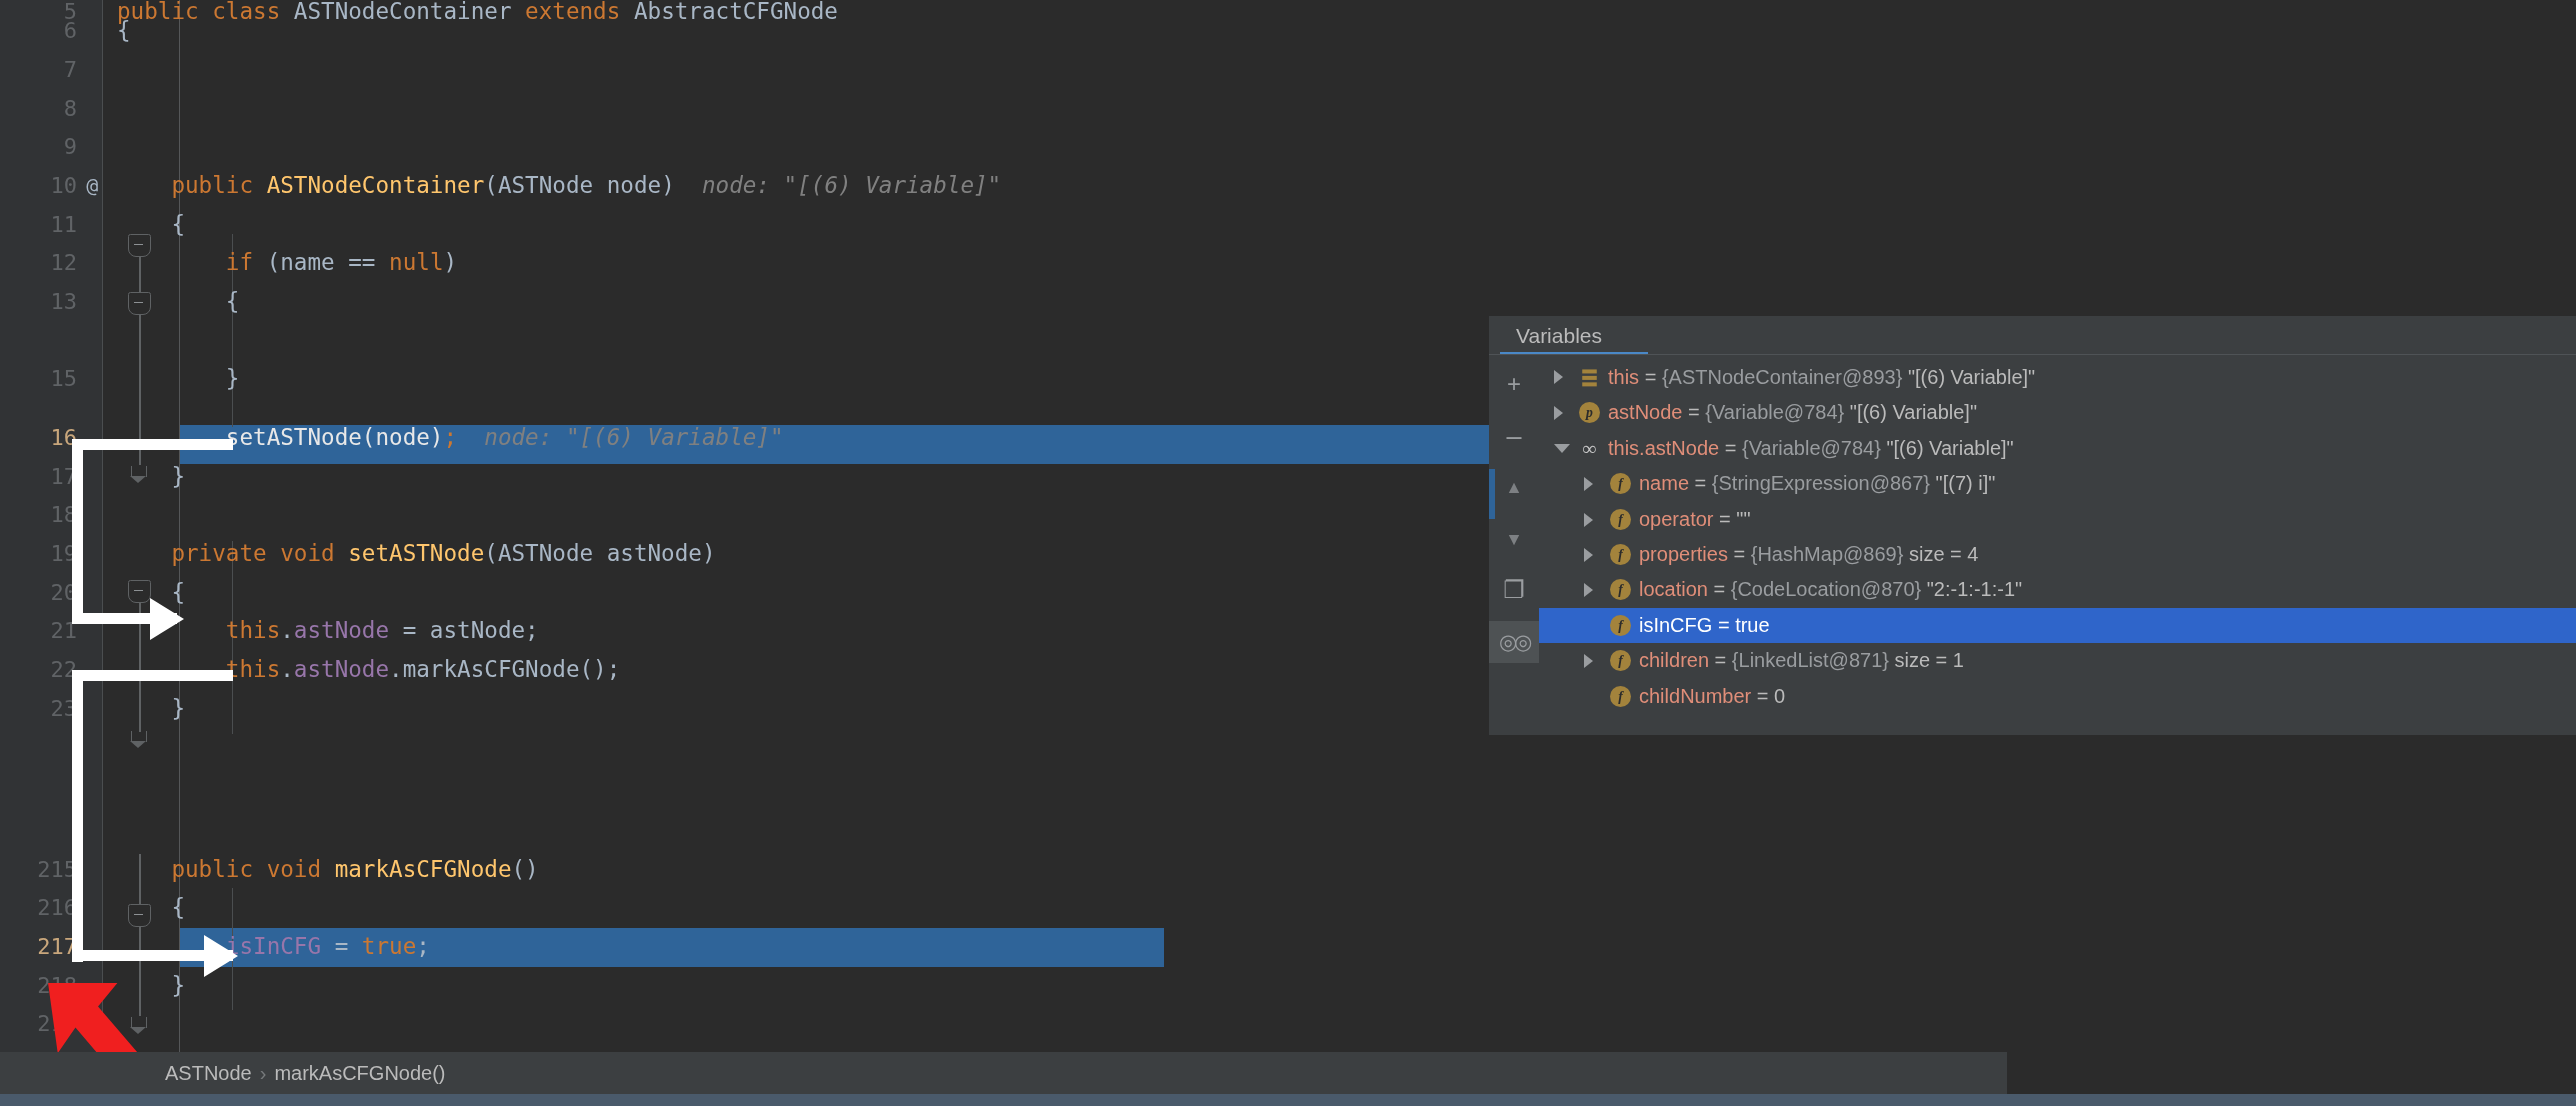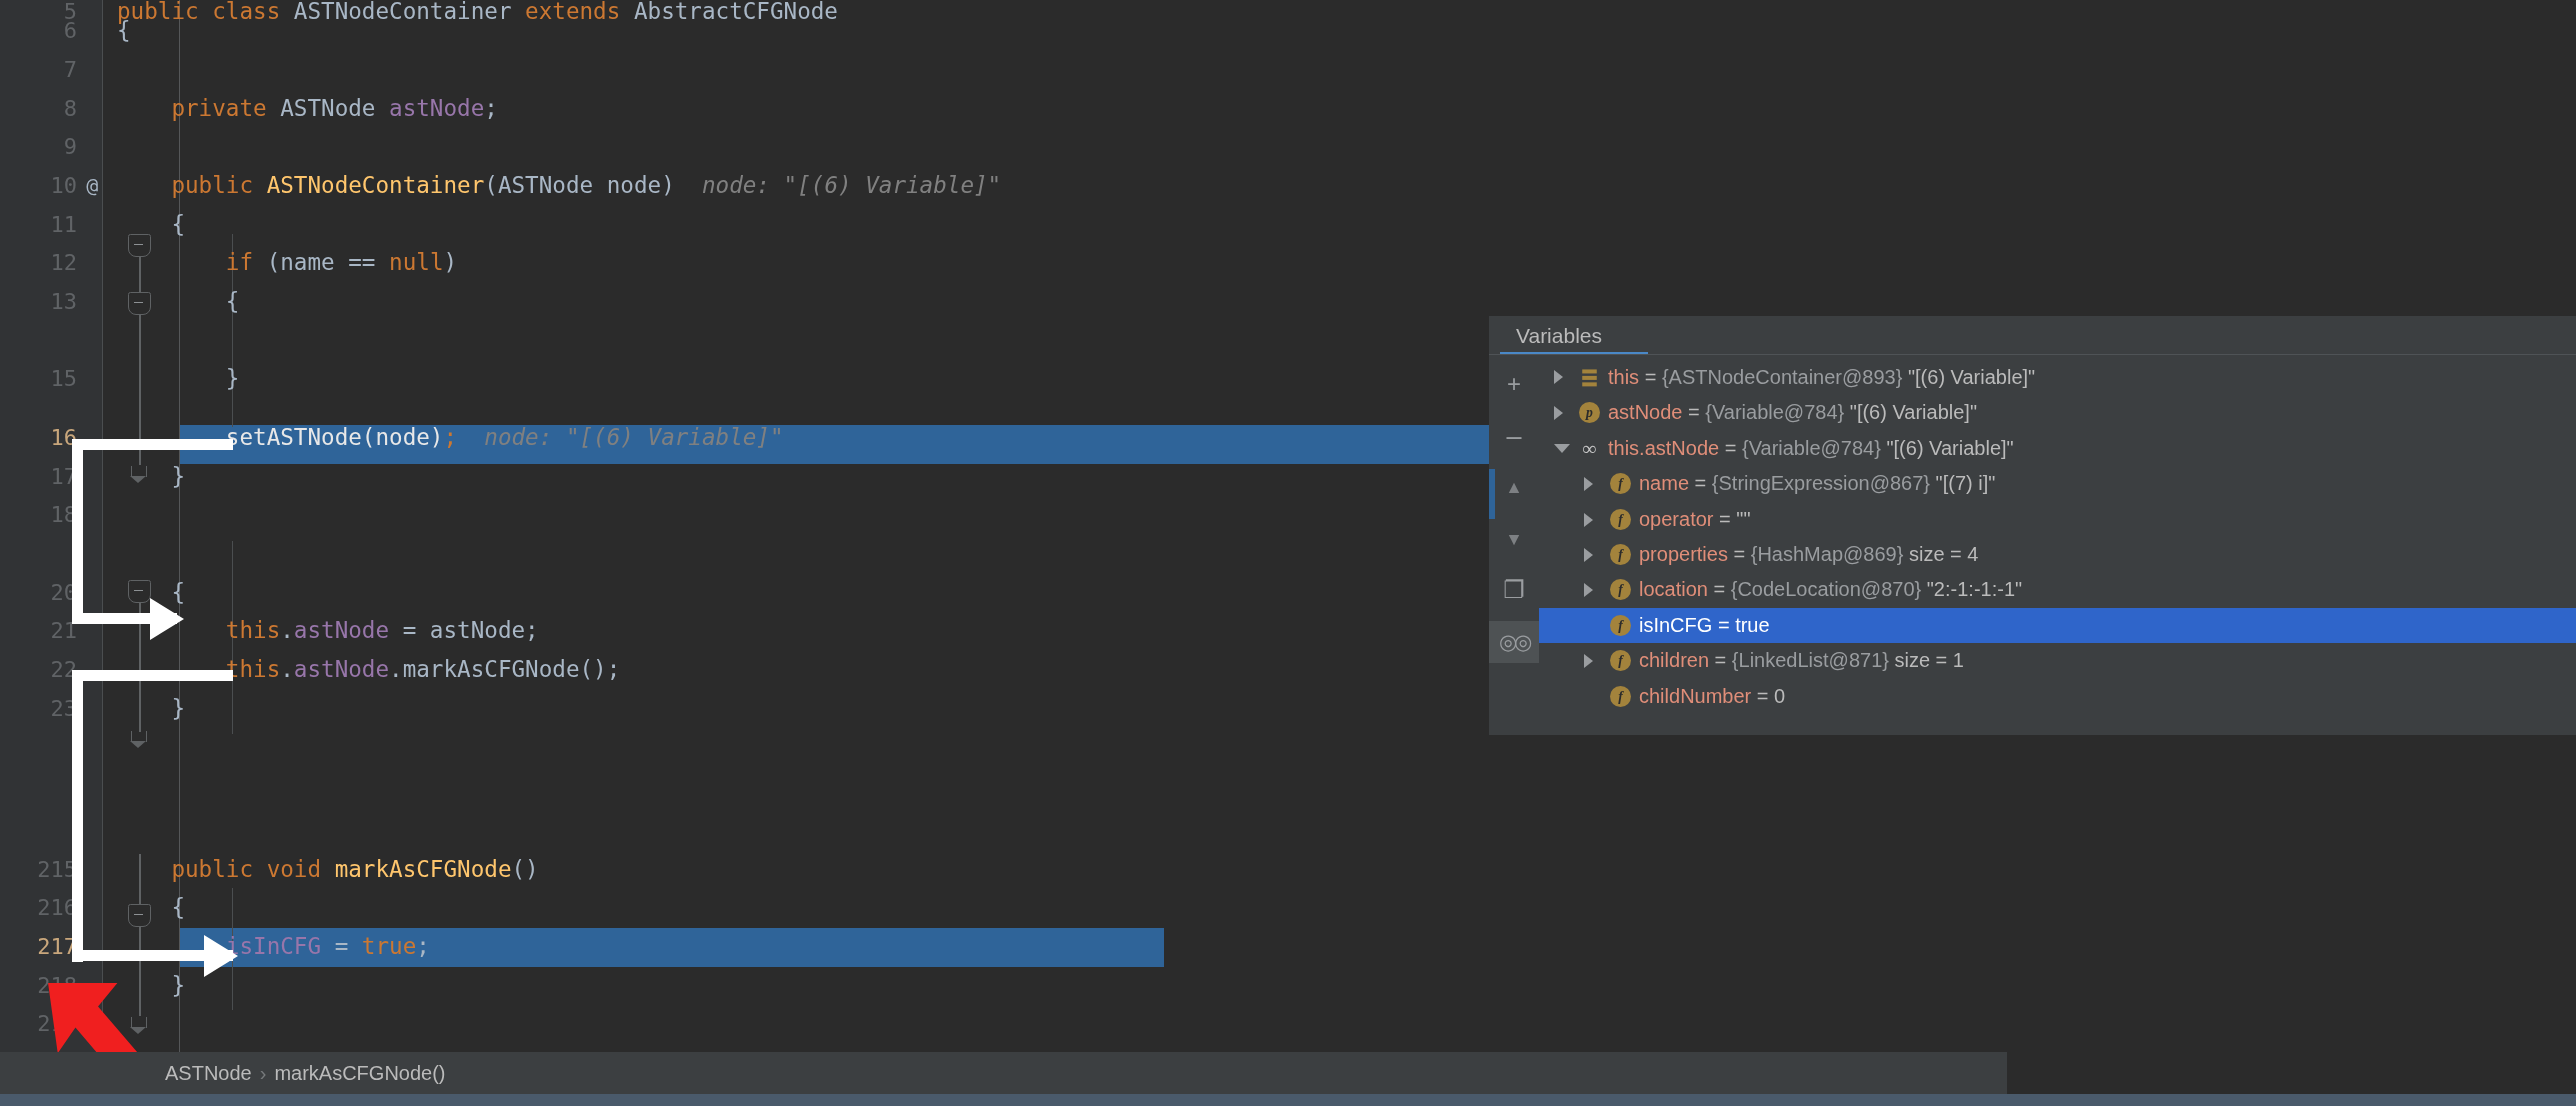--- a/index.html
+++ b/index.html
@@ -192,21 +192,20 @@
       <div class="ln-row" style="top: 11.3px;">
         <div class="lnum">6</div>
         <div class="codetext"><span class="plain">{</span></div>
       </div>
       <div class="ln-row" style="top: 50px;">
         <div class="lnum">7</div>
         <div class="codetext"></div>
       </div>
       <div class="ln-row" style="top: 89px;">
         <div class="lnum">8</div>
-        <div class="codetext"><span class="kw">    private </span><span class="plain">ASTNode </span><span class="field">astNode</span><span class="plain">;</span></div>
       </div>
       <div class="ln-row" style="top: 127px;">
         <div class="lnum">9</div>
         <div class="codetext"></div>
       </div>
       <div class="ln-row" style="top: 166px;">
         <div class="lnum">10</div>
         <div class="anno">@</div>
         <div class="codetext"><span class="kw">    public </span><span class="method">ASTNodeContainer</span><span class="plain">(</span><span class="plain">ASTNode node</span><span class="plain">)</span><span class="hint">  node: "[(6) Variable]"</span></div>
       </div>
@@ -230,20 +229,24 @@
         <div class="lnum exec">16</div>
         <div class="codetext"><span class="white">        setASTNode</span><span class="white">(node)</span><span class="kw">;</span><span class="hint">  node: "[(6) Variable]"</span></div>
       </div>
       <div class="ln-row" style="top: 457px;">
         <div class="lnum">17</div>
         <div class="codetext"><span class="plain">    }</span></div>
       </div>
       <div class="ln-row" style="top: 495px;">
         <div class="lnum">18</div>
         <div class="codetext"></div>
+      </div>
+      <div class="ln-row" style="top: 534px;">
+        <div class="lnum">19</div>
+        <div class="codetext"><span class="kw">    private void </span><span class="method">setASTNode</span><span class="plain">(</span><span class="plain">ASTNode astNode</span><span class="plain">)</span></div>
       </div>
       <div class="ln-row" style="top: 573px;">
         <div class="lnum">20</div>
         <div class="codetext"><span class="plain">    {</span></div>
       </div>
       <div class="ln-row" style="top: 611px;">
         <div class="lnum">21</div>
         <div class="codetext"><span class="kw">        this</span><span class="plain">.</span><span class="field">astNode</span><span class="plain"> = astNode;</span></div>
       </div>
       <div class="ln-row" style="top: 650px; padding-left: 30px;">

